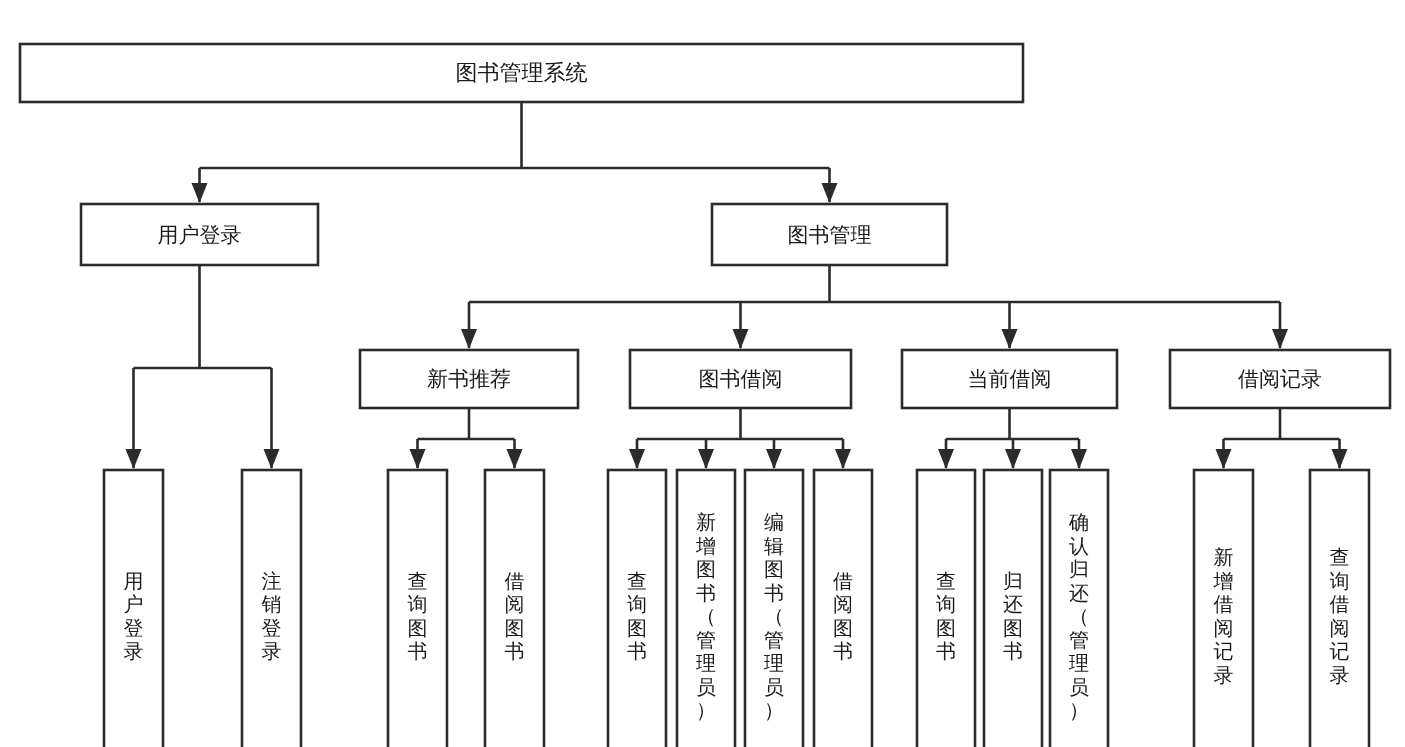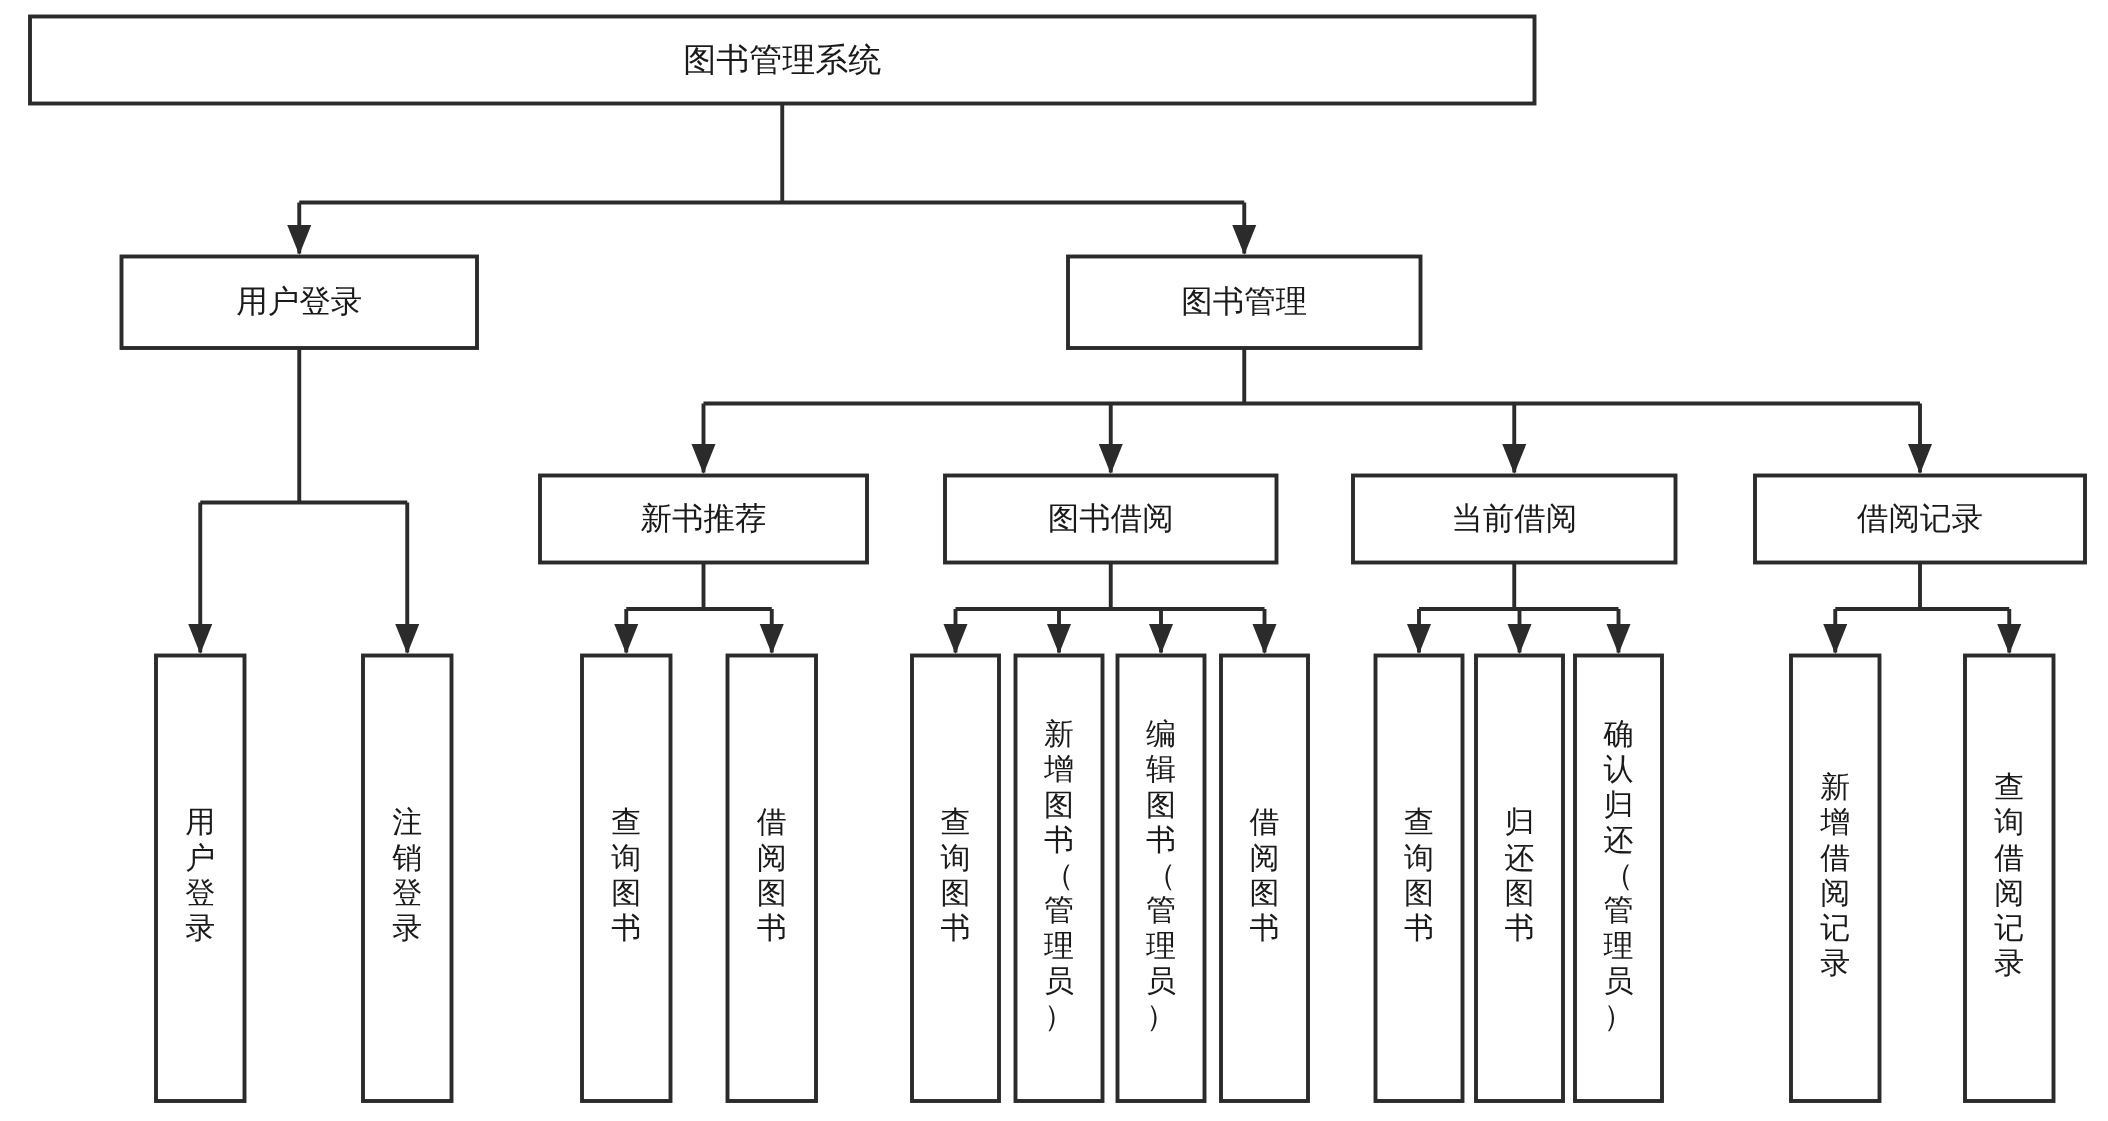--- a/index.html
+++ b/index.html
@@ -12,20 +12,21 @@
     width: 1405px;
     height: 747px;
     overflow: hidden;
     font-family: "DejaVu Sans", "Liberation Sans", sans-serif;
   }
   #diagram-root {
     position: relative;
     width: 1405px;
     height: 623px;
     background: #ffffff;
+    margin-top: 33px;
   }
   svg.diagram-canvas {
     position: absolute;
     left: 0;
     top: 0;
     width: 1405px;
     height: 747px;
     display: block;
   }
   .node-box {

